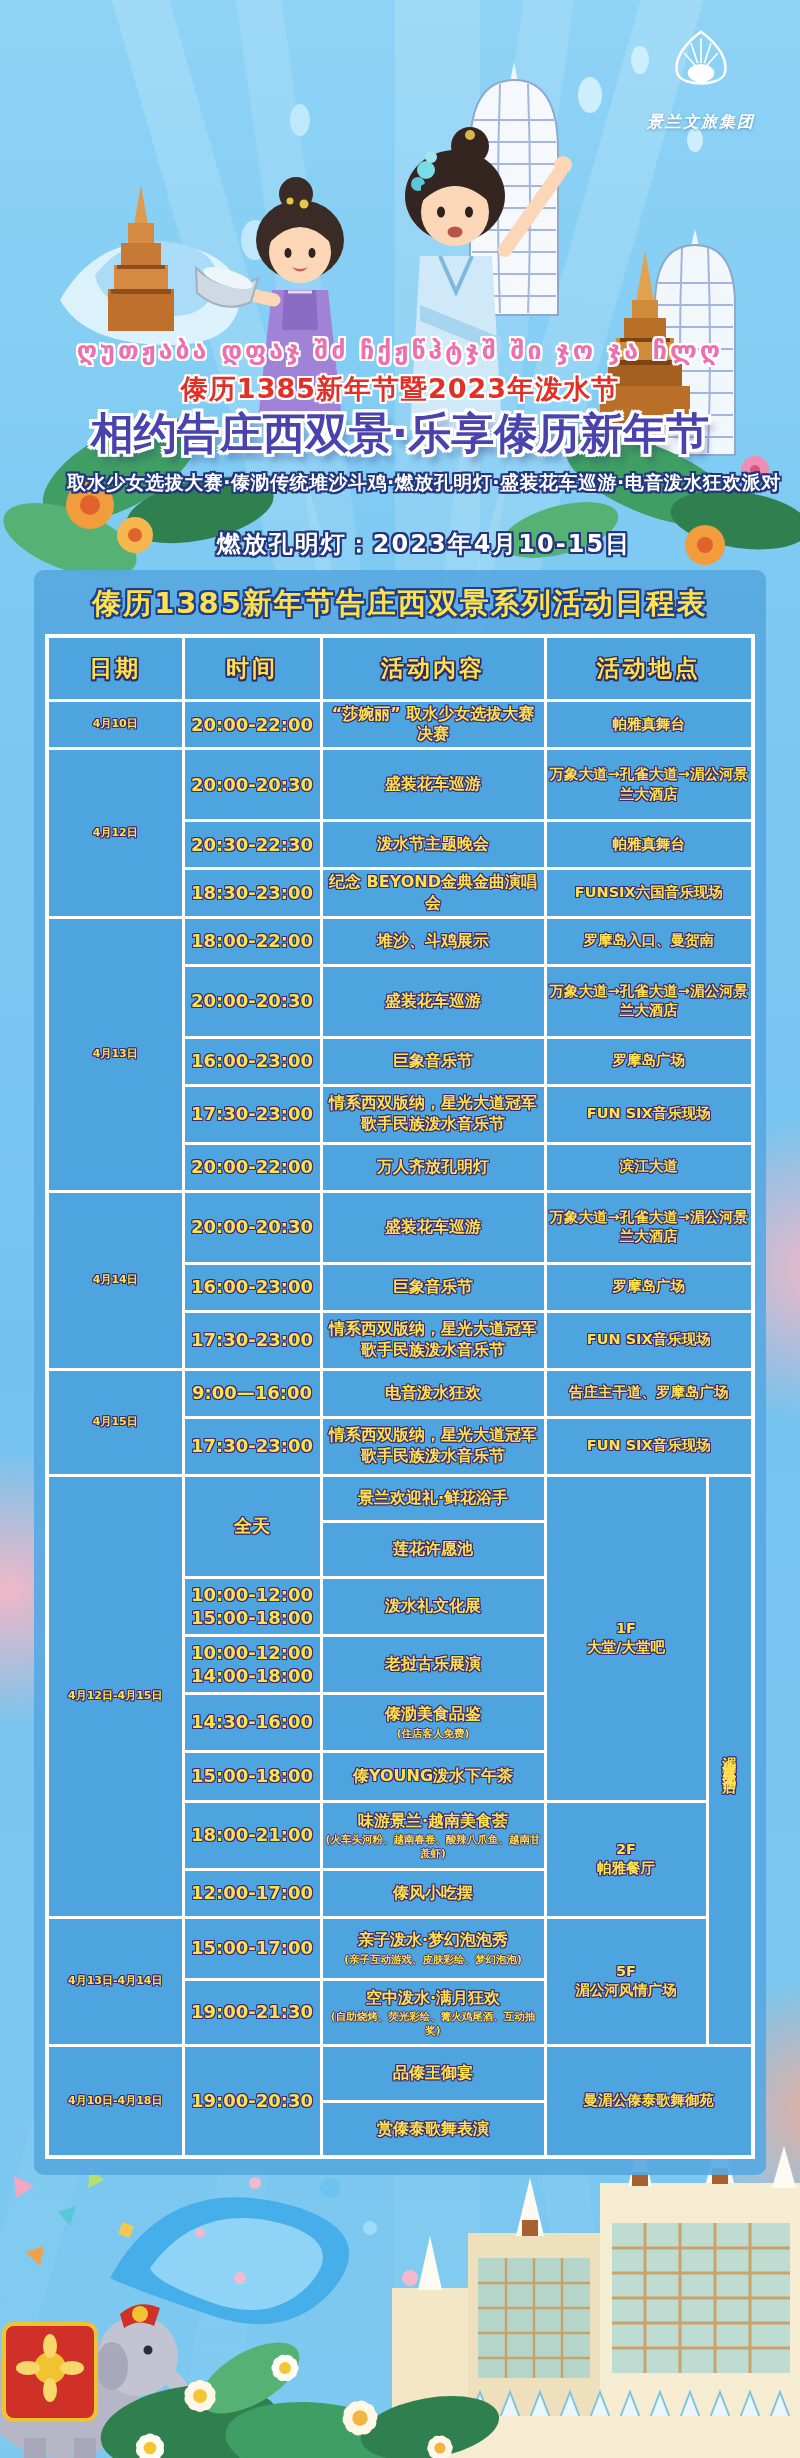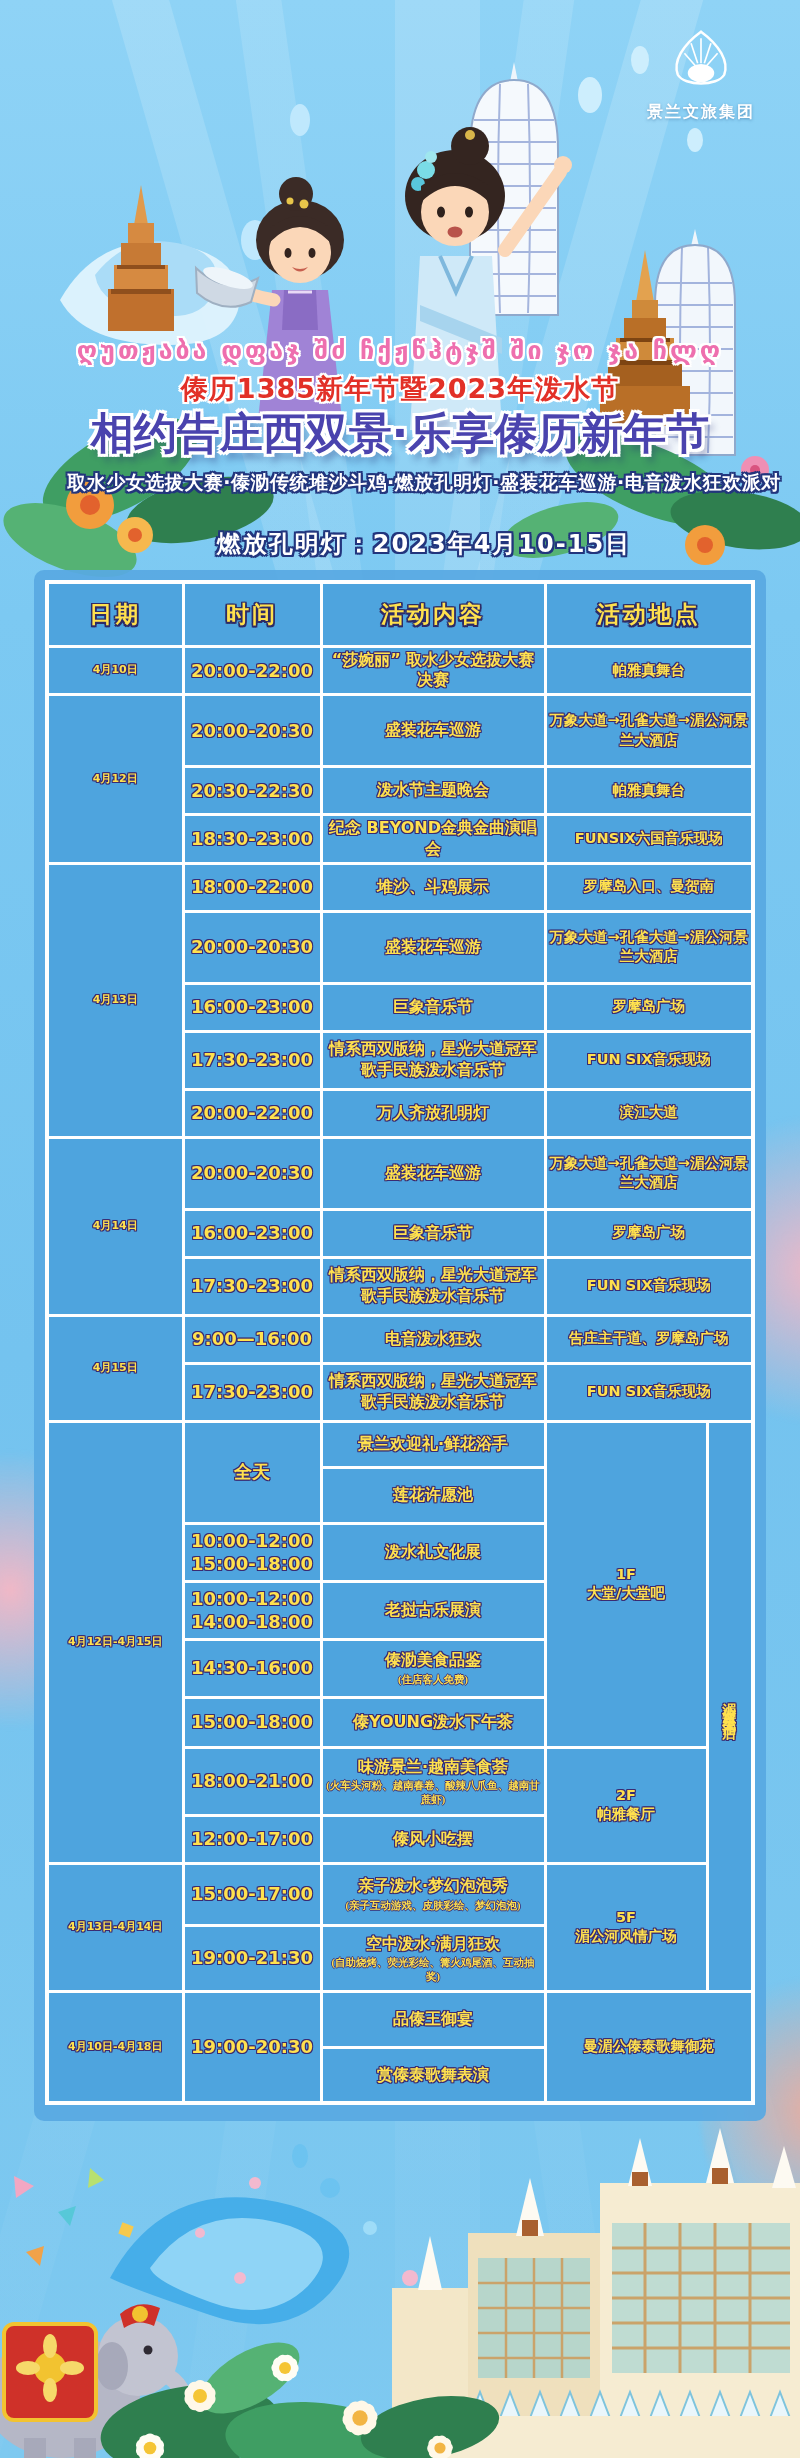--- a/index.html
+++ b/index.html
@@ -14,21 +14,21 @@
 
   .blossom { position:absolute; border-radius:50%; z-index:2; filter:blur(2px); }
 
   
   .logo { position:absolute; z-index:6; text-align:center; }
   .logo-left  { left:28px;  top:14px; width:150px; }
   .logo-right { right:24px; top:30px; width:150px; }
   .logo-text { color:#fff; font-weight:bold; letter-spacing:2px;
                text-shadow:0 1px 3px rgba(40,90,140,.5); }
   .logo-left  .logo-text { font-size:21px; margin-top:2px; }
-  .logo-right .logo-text { font-size:16px; margin-top:10px; }
+  .logo-right .logo-text { font-size:16px; margin-top:20px;font-style:italic; }
 
   
   .line { position:absolute; left:0; width:100%; text-align:center; font-weight:bold; z-index:4; white-space:nowrap; }
   .ow2 { text-shadow:-2px -2px 0 #fff,2px -2px 0 #fff,-2px 2px 0 #fff,2px 2px 0 #fff,
                      -2px 0 0 #fff,2px 0 0 #fff,0 -2px 0 #fff,0 2px 0 #fff; }
   .on2 { text-shadow:-2px -2px 0 #22357d,2px -2px 0 #22357d,-2px 2px 0 #22357d,2px 2px 0 #22357d,
                      -2px 0 0 #22357d,2px 0 0 #22357d,0 -2px 0 #22357d,0 2px 0 #22357d;padding-left:48px; }
   .dai  { top:336px; font-size:25px; color:#ee6fae; letter-spacing:3px; }
   .red  { top:371px; font-size:27px; color:#e23027; letter-spacing:1px; }
   .big  { top:405px; font-size:43px; color:#4a43ae;
@@ -53,21 +53,21 @@
                    0 -1.5px 0 #2e2b66,0 1.5px 0 #2e2b66,-1.5px 0 0 #2e2b66,1.5px 0 0 #2e2b66; }
   .ct { color:#ffe14e; font-weight:bold; line-height:1.3;
         text-shadow:1px 0 0 #3a2b72,-1px 0 0 #3a2b72,0 1px 0 #3a2b72,0 -1px 0 #3a2b72,
                     1px 1px 0 #3a2b72,-1px 1px 0 #3a2b72,1px -1px 0 #3a2b72,-1px -1px 0 #3a2b72; }
   td.k-date .ct  { font-size:11px; }
   td.k-time .ct  { font-size:18px; }
   td.k-act .ct   { font-size:16px; }
   td.k-loc .ct   { font-size:14.5px; line-height:1.35; }
   td.k-hotel .ct { font-size:14px; }
   .sub { margin-top:2px; font-size:10.5px; color:#ffe14e; font-weight:bold; line-height:1.25;
-         text-shadow:.8px 0 0 #3a2b72,-.8px 0 0 #3a2b72,0 .8px 0 #3a2b72,0 -.8px 0 #3a2b72;font-family:Liberation Serif, serif; }
+         text-shadow:.8px 0 0 #3a2b72,-.8px 0 0 #3a2b72,0 .8px 0 #3a2b72,0 -.8px 0 #3a2b72; }
   td.vert .ct { writing-mode:vertical-rl; text-orientation:upright; letter-spacing:3px; display:inline-block; }
 
   .hero-art   { position:absolute; top:0; left:0; z-index:1; }
   .footer-art { position:absolute; bottom:0; left:0; z-index:3; }
 </style>
 </head>
 <body>
 
 <div class="poster">
 
@@ -217,20 +217,21 @@
     <div class="logo-text">景兰文旅集团</div>
   </div>
 
   <div class="line dai ow2">ღუთჟაბა დფაჯ შძ ჩქჟწჰტჯშ ში ჯო ჯა ჩლღ</div>
   <div class="line red ow2">傣历1385新年节暨2023年泼水节</div>
   <div class="line big">相约告庄西双景·乐享傣历新年节</div>
   <div class="line evt on2">取水少女选拔大赛·傣泐传统堆沙斗鸡·燃放孔明灯·盛装花车巡游·电音泼水狂欢派对</div>
   <div class="line when on2">燃放孔明灯：2023年4月10-15日</div>
 
   <div class="panel">
+    <div class="tbl-title">傣历1385新年节告庄西双景系列活动日程表</div>
     <table>
       <colgroup>
         <col style="width:136px">
           <col style="width:138px">
           <col style="width:224px">
         <col style="width:162px">
           <col style="width:46px">
       </colgroup>
       <thead>
           <tr style="height: 64px;">

